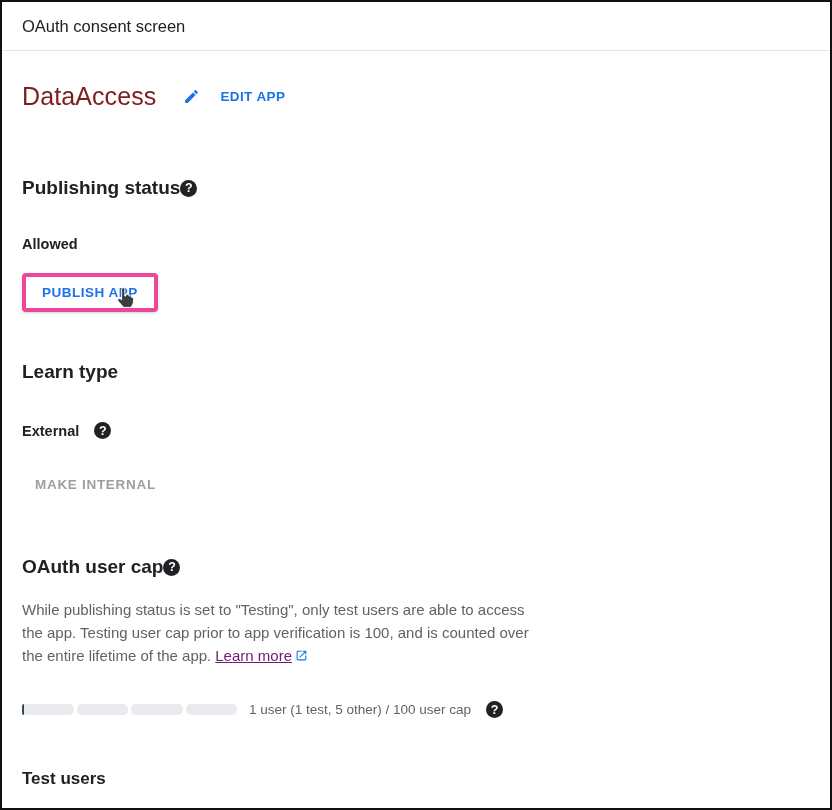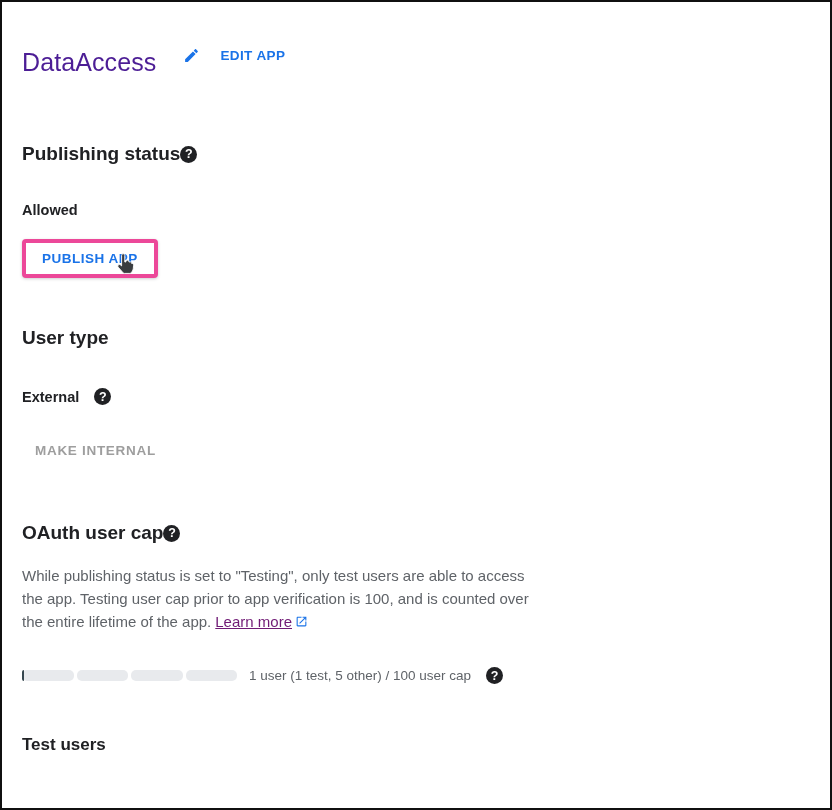--- a/index.html
+++ b/index.html
@@ -24,23 +24,22 @@
   .content { padding: 0 20px; }
 
   .app-row {
     margin-top: 31px;
     display: flex;
     align-items: center;
   }
   .app-name {
     font-size: 25px;
     font-weight: 500;
-    color: #4c1d95;
+    color: #7f1d1d;
     letter-spacing: 0.1px;
-    margin-top: 15px;
   }
   .edit-link {
     margin-left: 27px;
     display: inline-flex;
     align-items: center;
     gap: 20px;
     color: #1a73e8;
     font-size: 13.5px;
     font-weight: bold;
     letter-spacing: 0.4px;
@@ -171,20 +170,23 @@
     font-size: 17px;
     font-weight: bold;
     color: #202124;
   }
 </style>
 </head>
 <body>
 
 <div class="window">
 
+  <div class="topbar">
+    <span>OAuth consent screen</span>
+  </div>
 
   <div class="content">
 
     <div class="app-row">
       <span class="app-name">DataAccess</span>
       <a class="edit-link">
         <span style="display:inline-flex">
           <svg width="17" height="17" viewBox="0 0 24 24" fill="#1a73e8" aria-hidden="true">
             <path d="M3 17.25V21h3.75L17.81 9.94l-3.75-3.75L3 17.25zM20.71 7.04c.39-.39.39-1.02 0-1.41l-2.34-2.34c-.39-.39-1.02-.39-1.41 0l-1.83 1.83 3.75 3.75 1.83-1.83z"></path>
           </svg>
@@ -205,21 +207,21 @@
     <div class="btn-wrap">
       <button class="publish-btn">PUBLISH APP</button>
       <span class="cursor-icon">
         <svg width="24" height="24" viewBox="0 0 24 24" aria-hidden="true">
           <path d="M10.2 1.8c.9 0 1.6.7 1.6 1.6v6.6l.9.1.3-.9c.3-.8 1.2-1.2 2-.9.5.2.8.6.9 1.1l.2.7.6-.2c.8-.2 1.7.3 1.9 1.1l.1.5h.5c.9.1 1.5.8 1.4 1.7l-.3 3.2c-.1 1.1-.5 2.2-1.2 3.1l-.9 1.2c-.3.4-.8.7-1.3.7h-5.5c-.5 0-1-.2-1.3-.6l-4.9-5.6c-.6-.7-.5-1.7.2-2.3.6-.5 1.5-.5 2.1 0l1.1 1V3.4c0-.9.7-1.6 1.6-1.6z" fill="#3a3d40" stroke="#ffffff" stroke-width="0.9"></path>
         </svg>
       </span>
     </div>
 
     <div class="section-heading h-usertype">
-      <span>User type</span>
+      <span>Learn type</span>
     </div>
 
     <div class="type-label">
       <span>External</span>
       <span class="help-icon">?</span>
     </div>
 
     <button class="make-internal-btn">MAKE INTERNAL</button>
 
     <div class="section-heading h-usercap">

